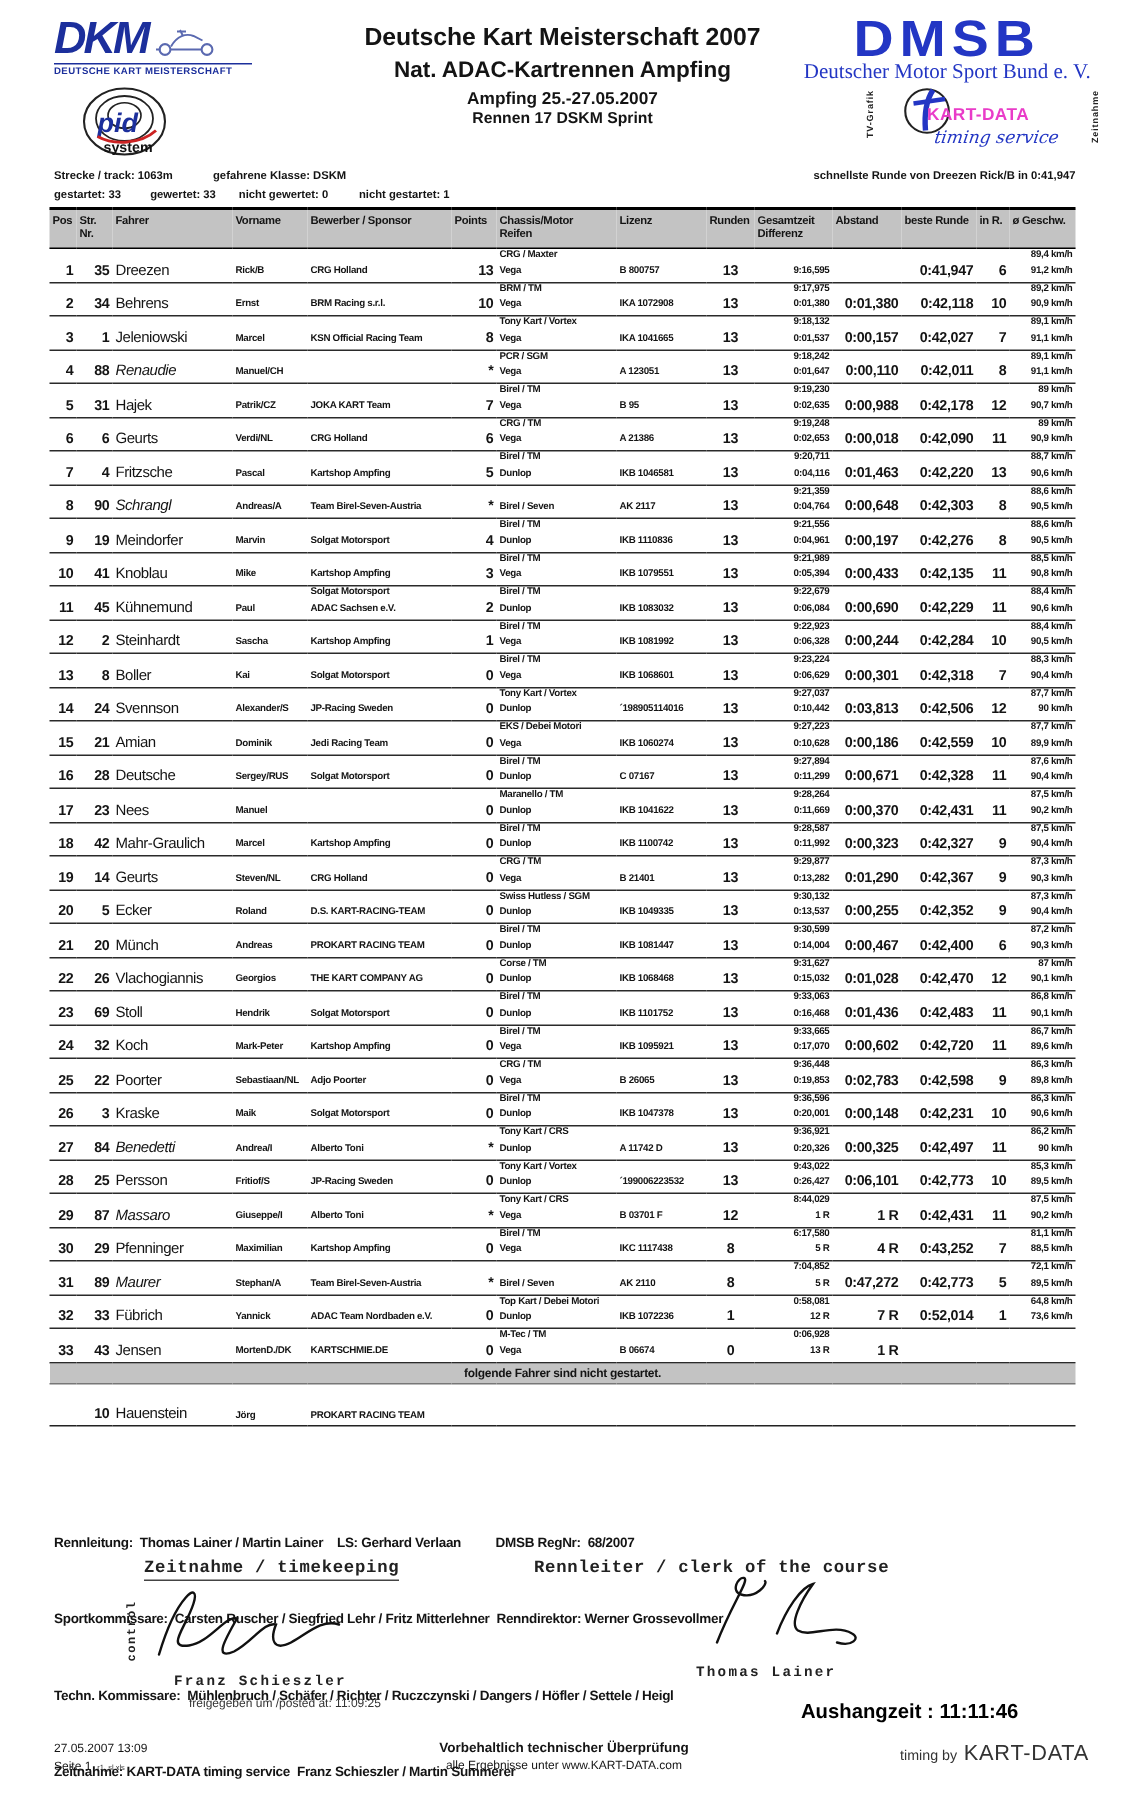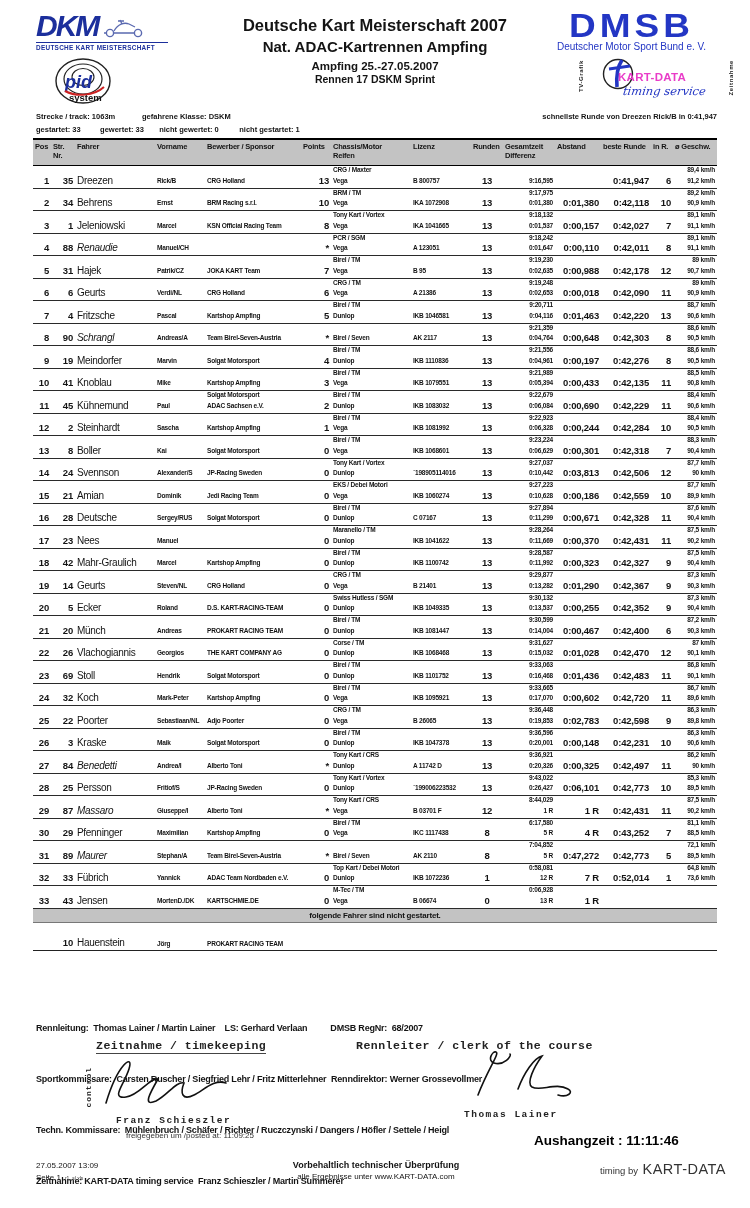--- a/index.html
+++ b/index.html
@@ -14,21 +14,21 @@
   .dkm-sub{margin-top:2px;border-top:1.5px solid #1c2f9c;padding-top:1px;
            font-size:6.4px;font-weight:bold;color:#1c2f9c;letter-spacing:0.3px;width:132px;}
   .pid{position:absolute;left:52px;top:56px;}
   .titles{position:absolute;left:180px;top:16px;width:390px;text-align:center;}
   .t1{font-size:16.5px;font-weight:bold;}
   .t2{font-size:15px;font-weight:bold;margin-top:3px;}
   .t3{font-size:11.5px;font-weight:bold;margin-top:5px;}
   .t4{font-size:10.5px;font-weight:bold;margin-top:1px;}
   .dmsb{position:absolute;right:16px;top:10px;width:205px;text-align:center;}
   .dmsb-text{font-size:37px;line-height:31px;font-weight:bold;color:#2336c4;letter-spacing:4px;transform:scaleY(0.92);}
-  .dmsb-sub{font-size:10px;color:#2336c4;margin-top:0px;}
+  .dmsb-sub{font-size:14px;color:#2336c4;margin-top:0px;font-family:Liberation Serif, serif;}
   .kd{position:absolute;right:16px;top:54px;width:158px;height:58px;}
   .kd-v{position:absolute;writing-mode:vertical-rl;transform:rotate(180deg);
         font-size:6px;font-weight:bold;letter-spacing:0.6px;color:#222;}
   .kd-v.left{left:2px;top:6px;}
   .kd-v.right{right:0px;top:6px;}
   .kd-clock{position:absolute;left:24px;top:2px;}
   .kd-name{position:absolute;left:42px;top:17px;font-size:11.5px;font-weight:bold;color:#e93cc8;letter-spacing:0.3px;}
   .kd-srv{position:absolute;left:47px;top:30px;font-size:11.5px;font-style:italic;color:#2336c4;
           font-family:"DejaVu Serif",serif;transform:skewX(-8deg);}
 

